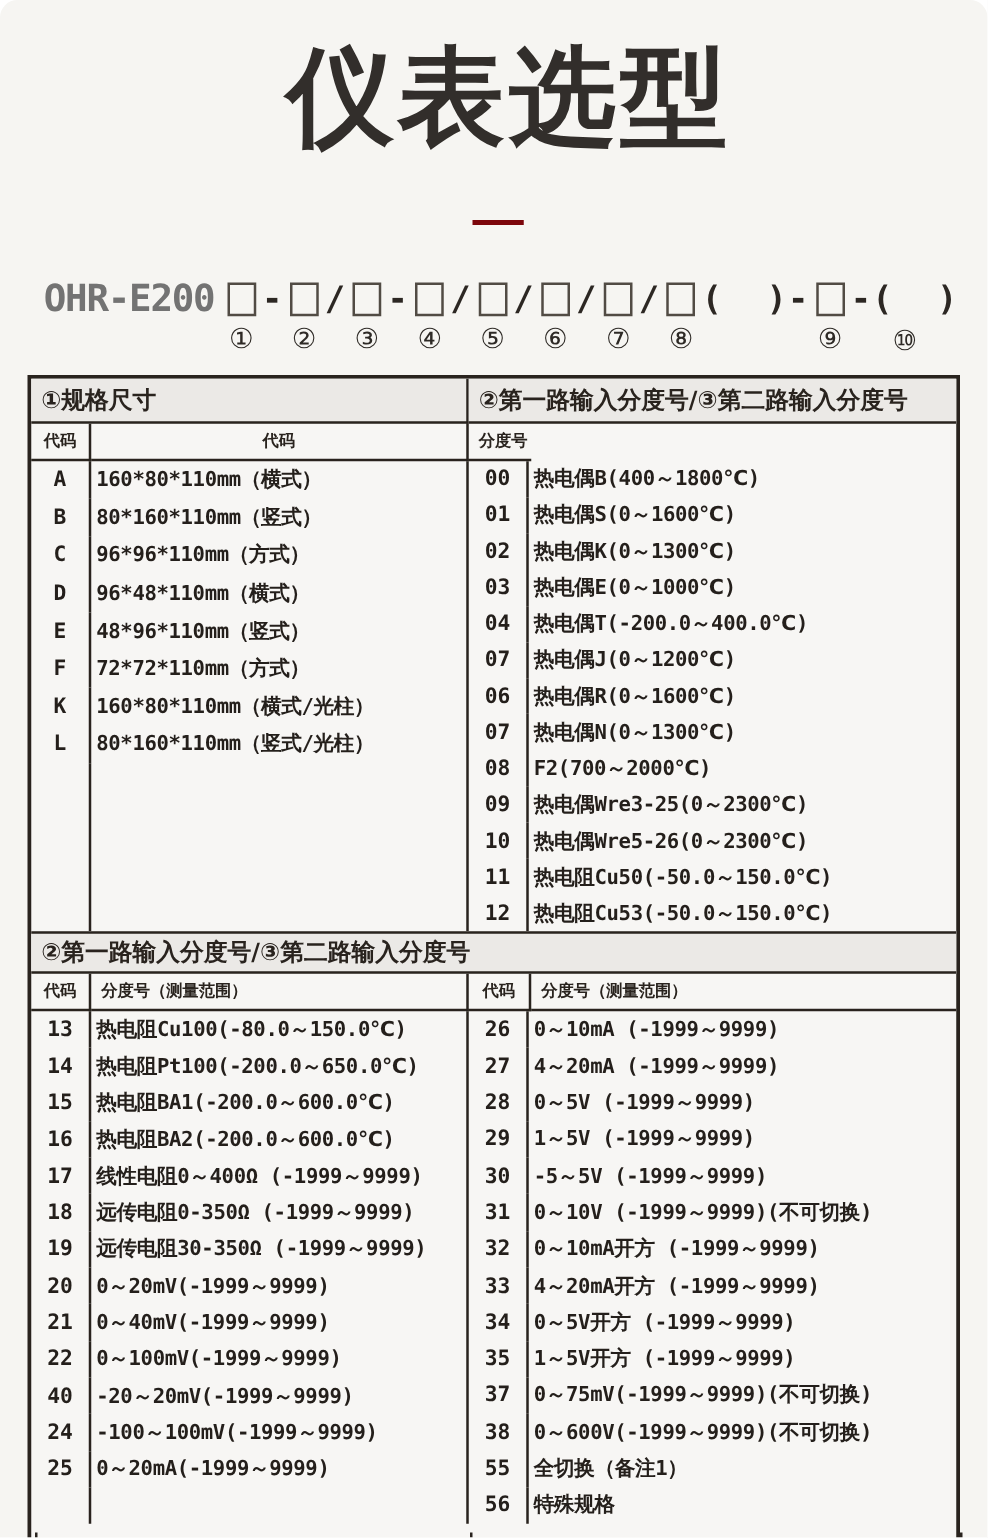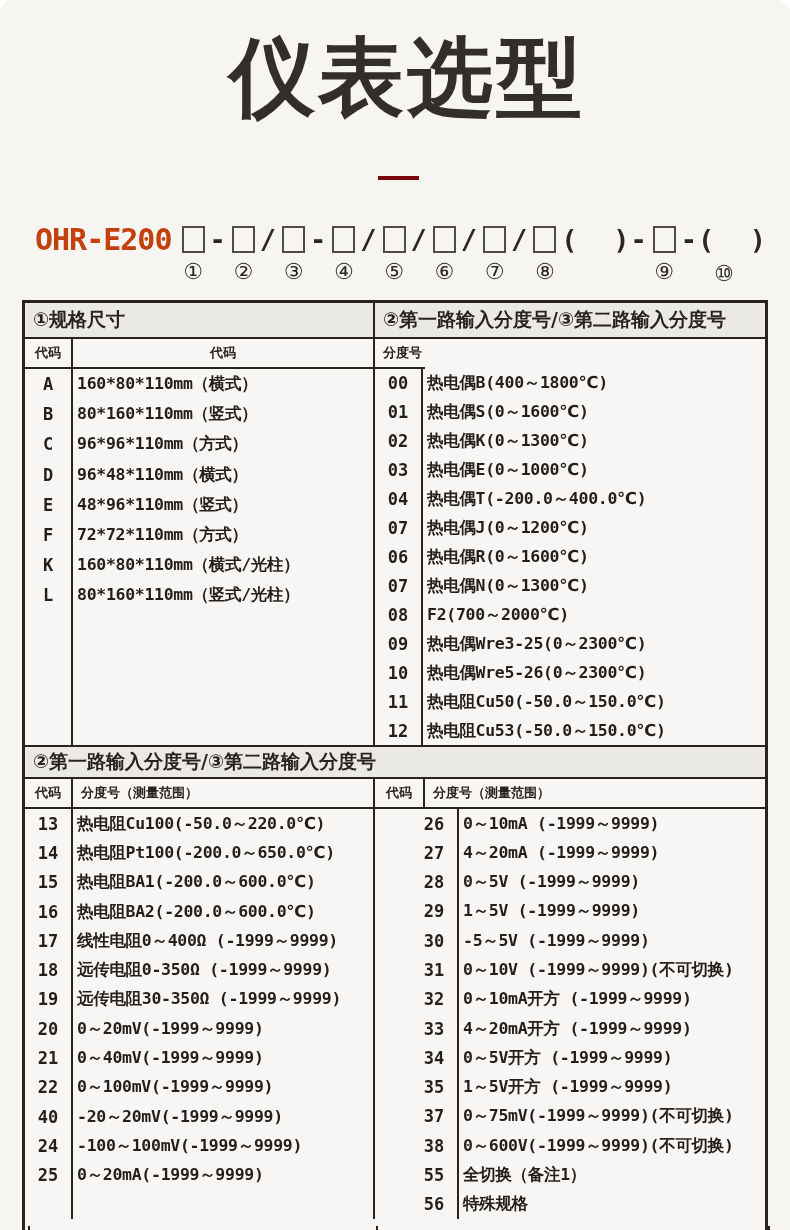--- a/index.html
+++ b/index.html
@@ -21,21 +21,21 @@
   .page-title{position:absolute;top:20px;left:12px;width:100%;
     text-align:center;font-size:86px;font-weight:900;letter-spacing:3px;
     color:#322e2b;font-family:"DejaVu Sans",sans-serif;}
   .title-divider{position:absolute;top:176px;left:378px;width:41px;height:4px;
     background:var(--accent);}
 
   
   .model-row{position:absolute;top:224px;left:35px;width:732px;
     display:flex;align-items:flex-start;}
   .model-prefix{font-family:"DejaVu Sans Mono",monospace;font-size:30px;
-    font-weight:600;line-height:32px;letter-spacing:-1px;color:#c2410c;
+    font-weight:600;line-height:32px;letter-spacing:-1px;color:#737373;
     margin-right:10px;white-space:nowrap;}
   .model-units{flex:1;display:flex;justify-content:space-between;align-items:flex-start;}
   .unit{display:flex;flex-direction:column;align-items:center;}
   .mbox{width:23px;height:27px;border:2px solid #514b44;margin-top:2px;background:transparent;}
   .msep{height:31px;display:flex;align-items:center;
     font-family:"DejaVu Sans Mono",monospace;font-size:27px;font-weight:600;
     color:#2c2723;white-space:pre;letter-spacing:1px;}
   .mlabel{height:26px;margin-top:7px;font-size:22px;line-height:24px;color:#2e2a26;
     font-family:"DejaVu Sans",sans-serif;}
 
@@ -73,21 +73,21 @@
   .tbody.with-filler::after{content:"";grid-column:1;border-right:2px solid var(--ink);}
 
   #sec1-body{height:376px;flex:0 0 376px;}
   #sec1-left{grid-template-rows:repeat(8,30.2px) 1fr;}
   #sec1-right{grid-template-rows:repeat(13,1fr);}
 
   .sec2-head{height:34px;flex:0 0 34px;background:var(--hdr-bg);
     border-top:2px solid var(--ink);border-bottom:2px solid var(--ink);
     font-size:19px;font-weight:700;display:flex;align-items:center;padding:0 8px;}
 
-  #sec2-body{height:410px;flex:0 0 410px;gap:36px;}
+  #sec2-body{height:410px;flex:0 0 410px;}
   #sec2-left{grid-template-rows:repeat(13,29.3px) 1fr;}
   #sec2-right{grid-template-rows:repeat(14,1fr);}
 
   
   .next-sliver{position:absolute;top:1226px;left:28px;width:742px;height:6px;}
   .next-sliver .vline{position:absolute;top:0;width:2px;height:6px;background:var(--ink);}
 </style>
 </head>
 <body>
 
@@ -224,21 +224,21 @@
     <div class="col-head">
       <div class="ccell code">代码</div>
       <div class="ccell desc lft">分度号（测量范围）</div>
       <div class="ccell code">代码</div>
       <div class="ccell desc">分度号（测量范围）</div>
     </div>
 
     <div class="sec-body" id="sec2-body">
       <div class="half lft">
         <div class="tbody with-filler" id="sec2-left">
-            <div class="trow"><div class="code-cell">13</div><div class="spec-cell">热电阻Cu100(-50.0～220.0℃)</div></div>
+            <div class="trow"><div class="code-cell">13</div><div class="spec-cell">热电阻Cu100(-80.0～150.0℃)</div></div>
             <div class="trow"><div class="code-cell">14</div><div class="spec-cell">热电阻Pt100(-200.0～650.0℃)</div></div>
             <div class="trow"><div class="code-cell">15</div><div class="spec-cell">热电阻BA1(-200.0～600.0℃)</div></div>
             <div class="trow"><div class="code-cell">16</div><div class="spec-cell">热电阻BA2(-200.0～600.0℃)</div></div>
             <div class="trow"><div class="code-cell">17</div><div class="spec-cell">线性电阻0～400Ω (-1999～9999)</div></div>
             <div class="trow"><div class="code-cell">18</div><div class="spec-cell">远传电阻0-350Ω (-1999～9999)</div></div>
             <div class="trow"><div class="code-cell">19</div><div class="spec-cell">远传电阻30-350Ω (-1999～9999)</div></div>
             <div class="trow"><div class="code-cell">20</div><div class="spec-cell">0～20mV(-1999～9999)</div></div>
             <div class="trow"><div class="code-cell">21</div><div class="spec-cell">0～40mV(-1999～9999)</div></div>
             <div class="trow"><div class="code-cell">22</div><div class="spec-cell">0～100mV(-1999～9999)</div></div>
             <div class="trow"><div class="code-cell">40</div><div class="spec-cell">-20～20mV(-1999～9999)</div></div>

